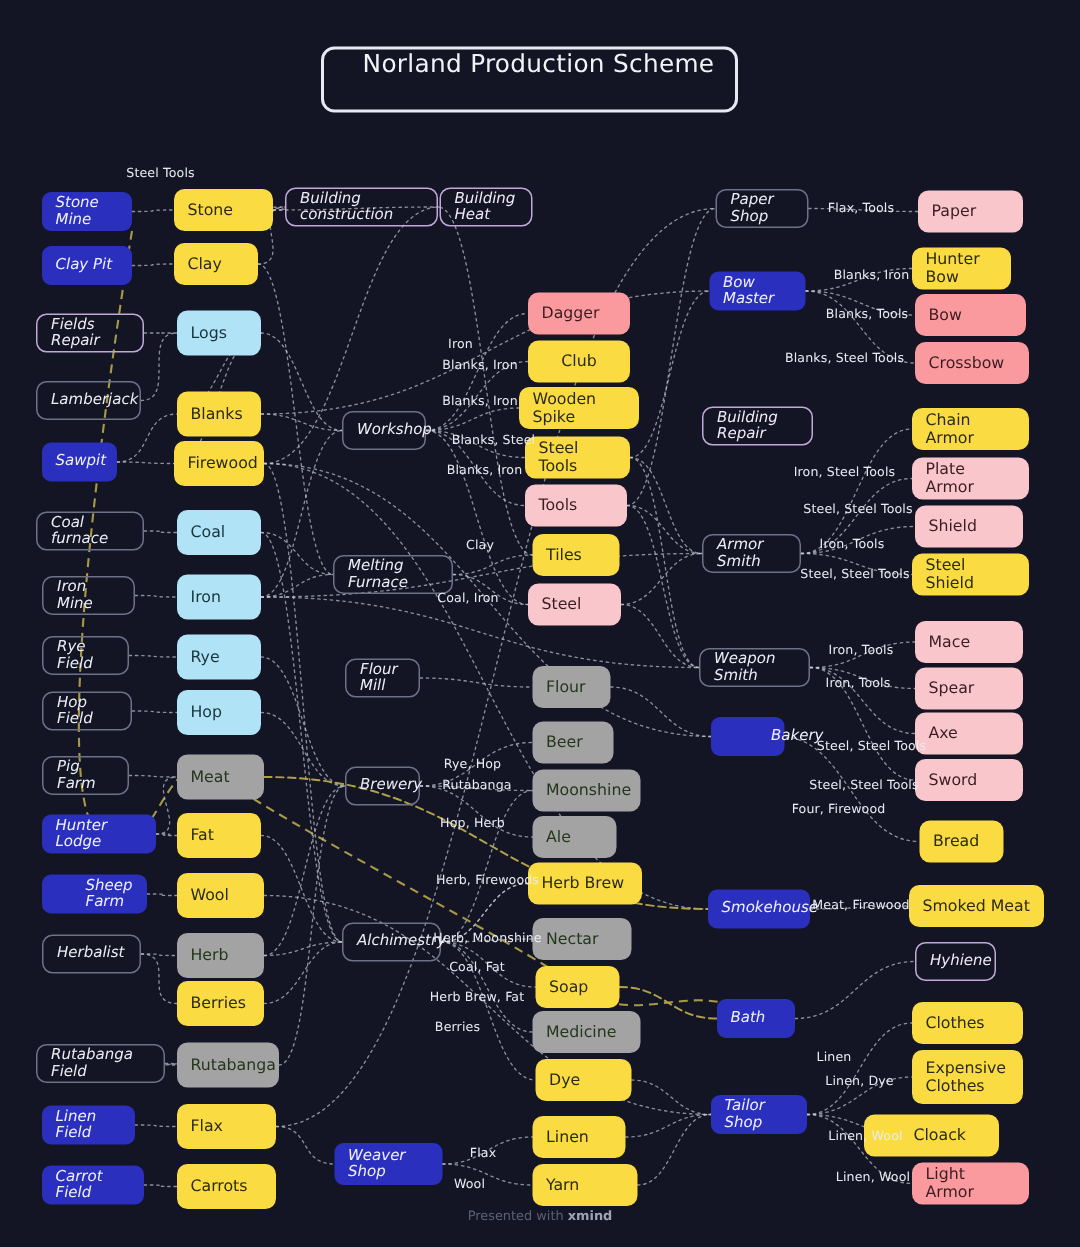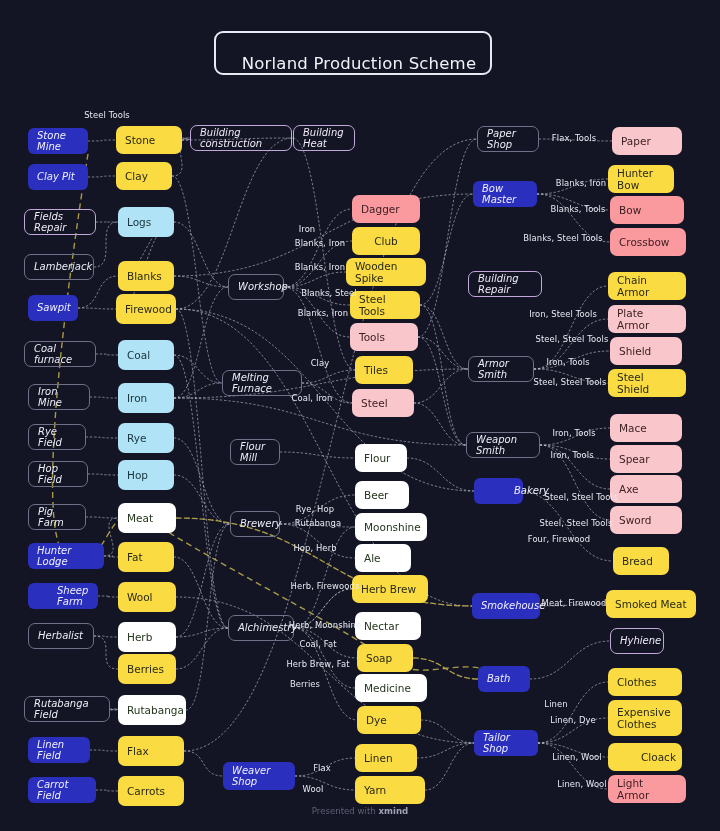--- a/index.html
+++ b/index.html
@@ -3,30 +3,30 @@
 <meta charset="utf-8">
 <style>
   html,body{margin:0;padding:0;background:#131525;}
   body{width:720px;height:831px;position:relative;overflow:hidden;
        font-family:"DejaVu Sans","Liberation Sans",sans-serif;}
   #stage{position:absolute;inset:0;width:720px;height:831px;background:#131525;}
   #edges{position:absolute;left:0;top:0;width:720px;height:831px;pointer-events:none;}
 
   .title-box{position:absolute;left:214px;top:31px;width:278px;height:44px;
     border:2px solid #e8e9f2;border-radius:9px;background:#131525;
-    display:flex;align-items:flex-end;justify-content:center;box-sizing:border-box;padding-left:12px;}
+    display:flex;align-items:flex-start;justify-content:center;box-sizing:border-box;padding-left:12px;}
   .title-box span{color:#f2f3f8;font-size:16.5px;letter-spacing:.2px;}
 
   .node{position:absolute;box-sizing:border-box;border-radius:7px;
     display:flex;align-items:center;padding:0 9px;font-size:10.5px;line-height:1.15;}
 
   
   .n-yellow{background:#fadc42;color:#2a2a16;}
   .n-lblue{background:#b0e3f5;color:#17333c;}
-  .n-lgreen{background:#ffffff;color:#24361c;}
+  .n-lgreen{background:#a3a3a3;color:#24361c;}
   .n-pink{background:#fb9a9e;color:#3a1d21;}
   .n-lpink{background:#f9c7cb;color:#3a1d21;}
   
   .n-blue{background:#2b2fbe;color:#f0f1ff;font-style:italic;font-size:10px;border-radius:6px;}
   .n-gray{background:transparent;border:1px solid #6e7188;color:#eceef6;font-style:italic;font-size:10px;border-radius:7px;}
   .n-purple{background:transparent;border:1px solid #c2a8d8;color:#f1eaf7;font-style:italic;font-size:10px;border-radius:7px;}
 
   .elabel{position:absolute;color:#e9ebf3;font-size:8.4px;white-space:nowrap;
     transform:translate(-50%,-50%);letter-spacing:.1px;}
 
@@ -399,21 +399,21 @@
       </div>
       <div class="node n-yellow" style="left: 606px; top: 590px; width: 90px; height: 28px;">
         <span>Smoked Meat</span>
       </div>
       <div class="node n-yellow" style="left: 608px; top: 668px; width: 74px; height: 28px;">
         <span>Clothes</span>
       </div>
       <div class="node n-yellow" style="left: 608px; top: 700px; width: 74px; height: 36px;">
         <span>Expensive Clothes</span>
       </div>
-      <div class="node n-yellow" style="left: 608px; top: 743px; width: 74px; height: 28px; padding-left: 33px;">
+      <div class="node n-yellow" style="left: 576px; top: 743px; width: 90px; height: 28px; padding-left: 33px;">
         <span>Cloack</span>
       </div>
       <div class="node n-pink" style="left: 608px; top: 775px; width: 78px; height: 28px;">
         <span>Light Armor</span>
       </div>
     </div>
 
   <div id="elabels">
       <div class="elabel" style="left: 107px; top: 115px;">Steel Tools</div>
       <div class="elabel" style="left: 307px; top: 229px;">Iron</div>

